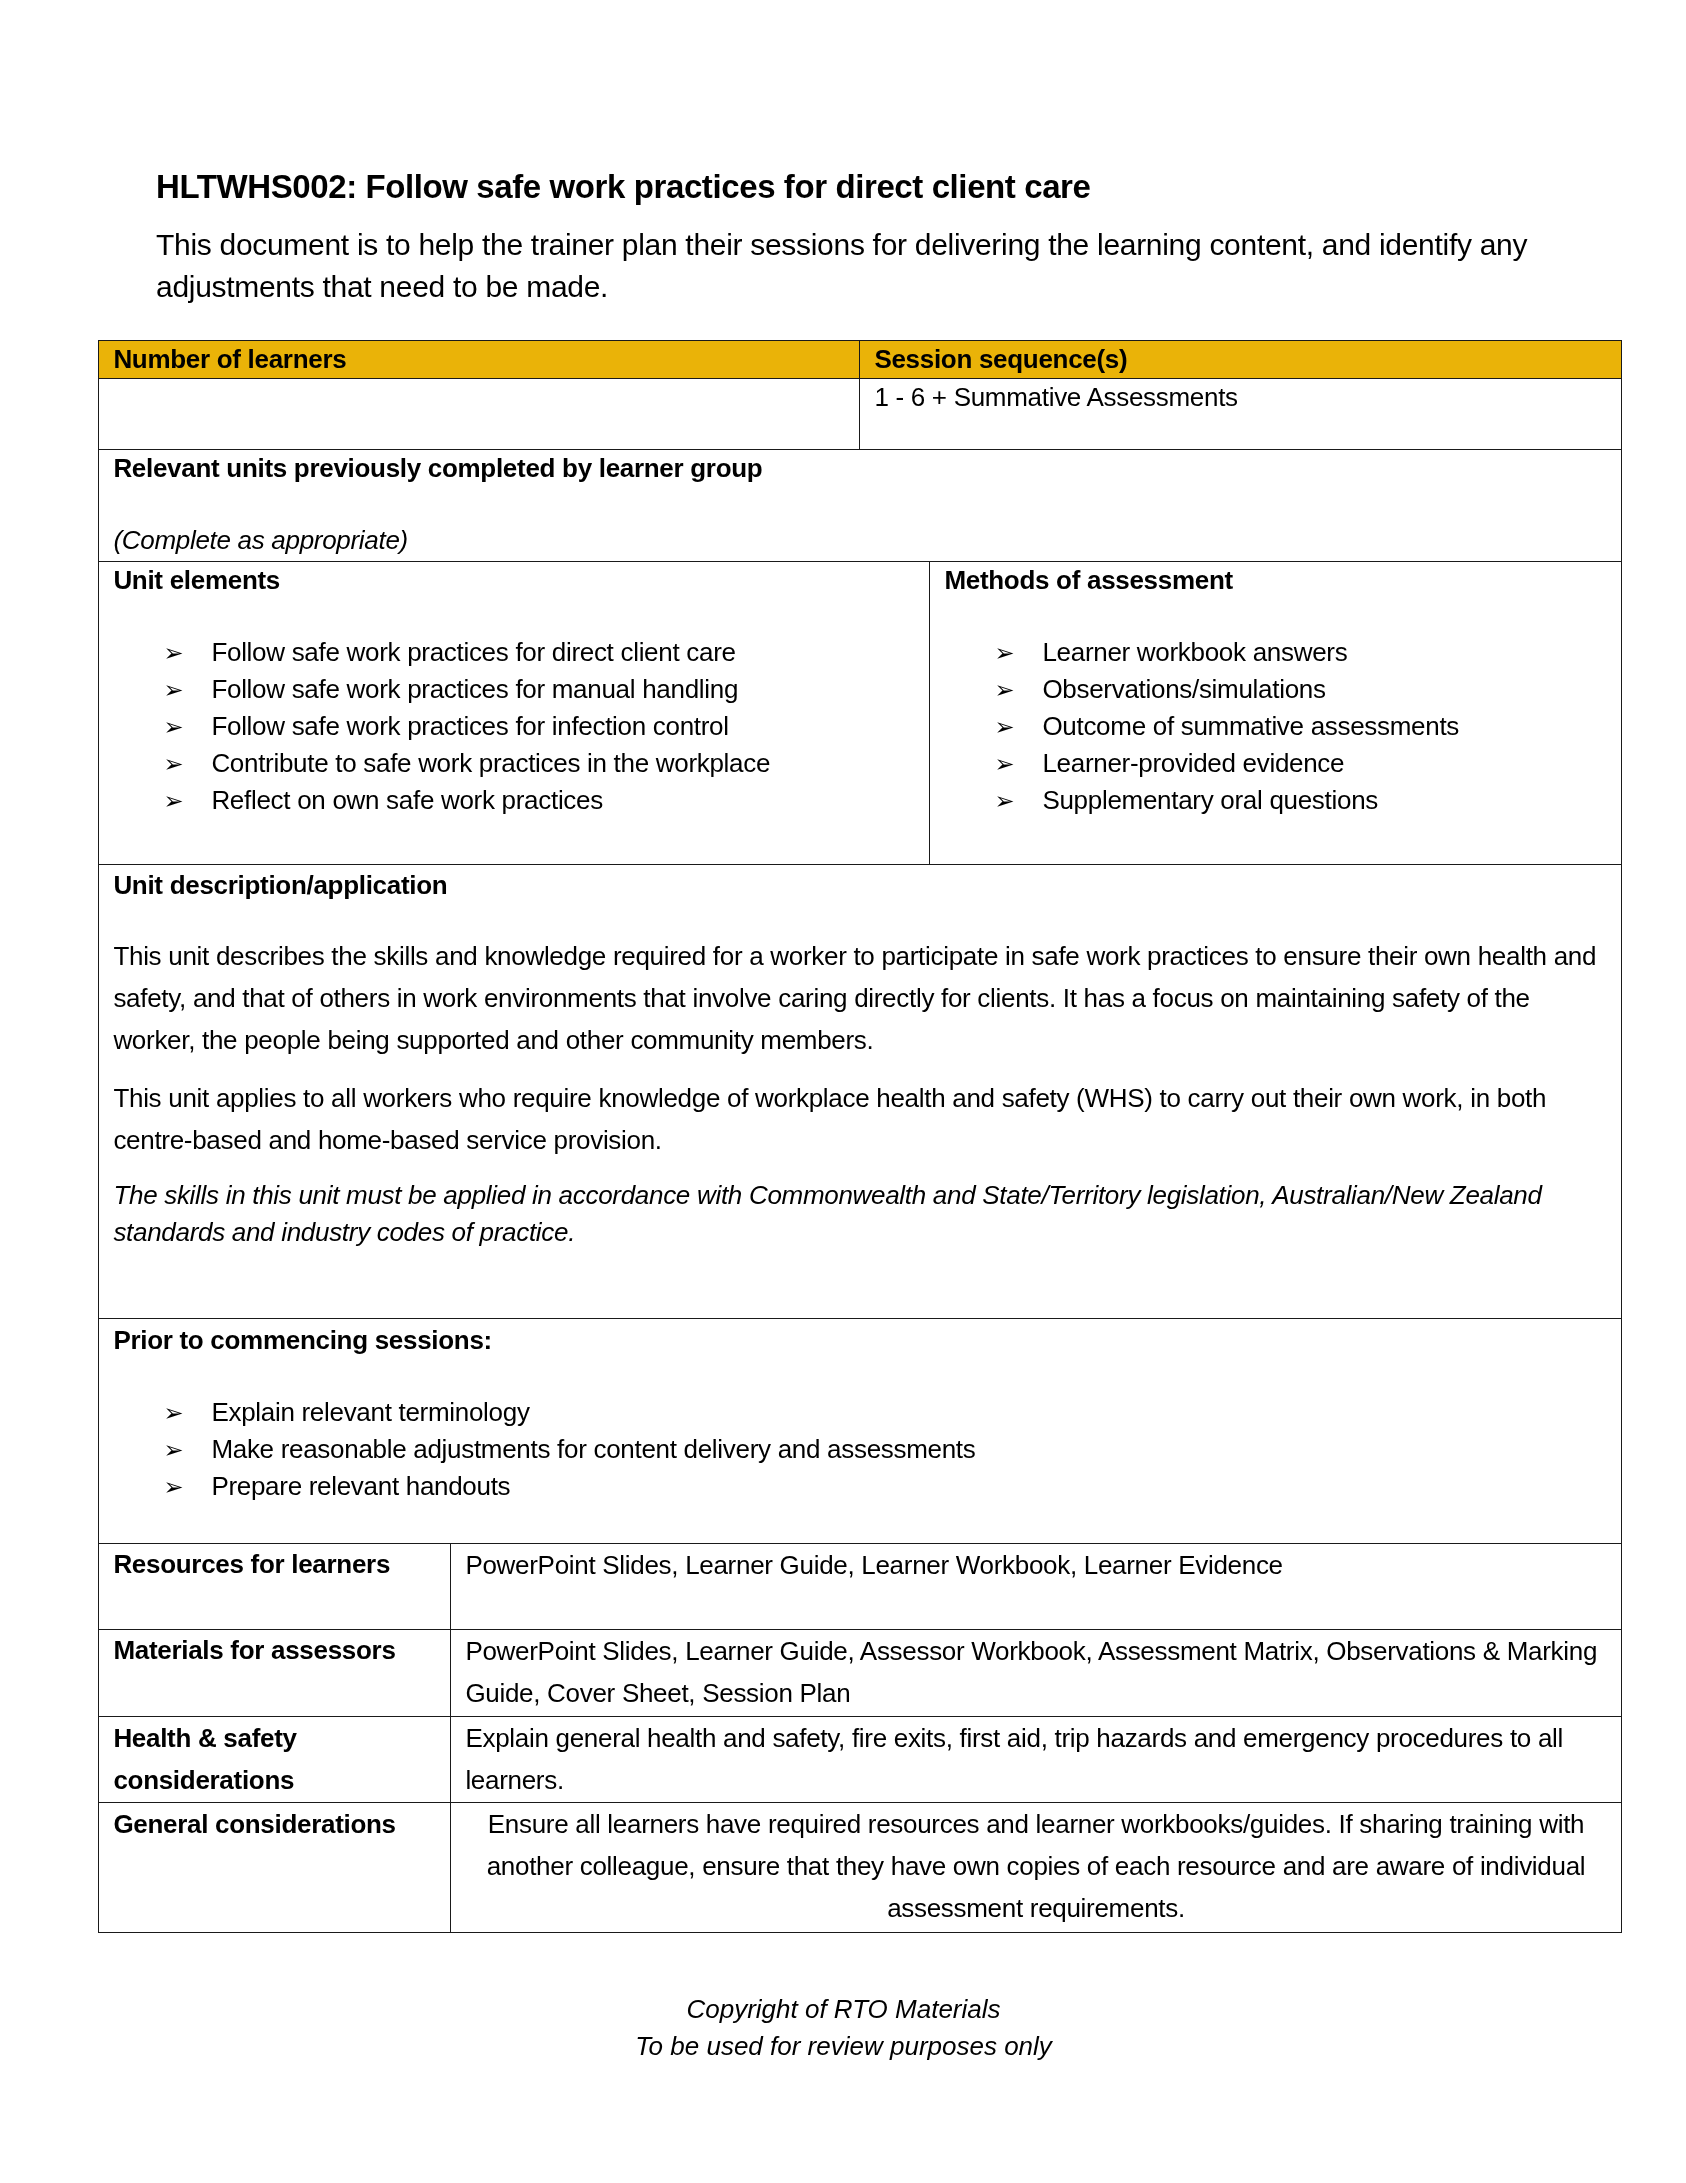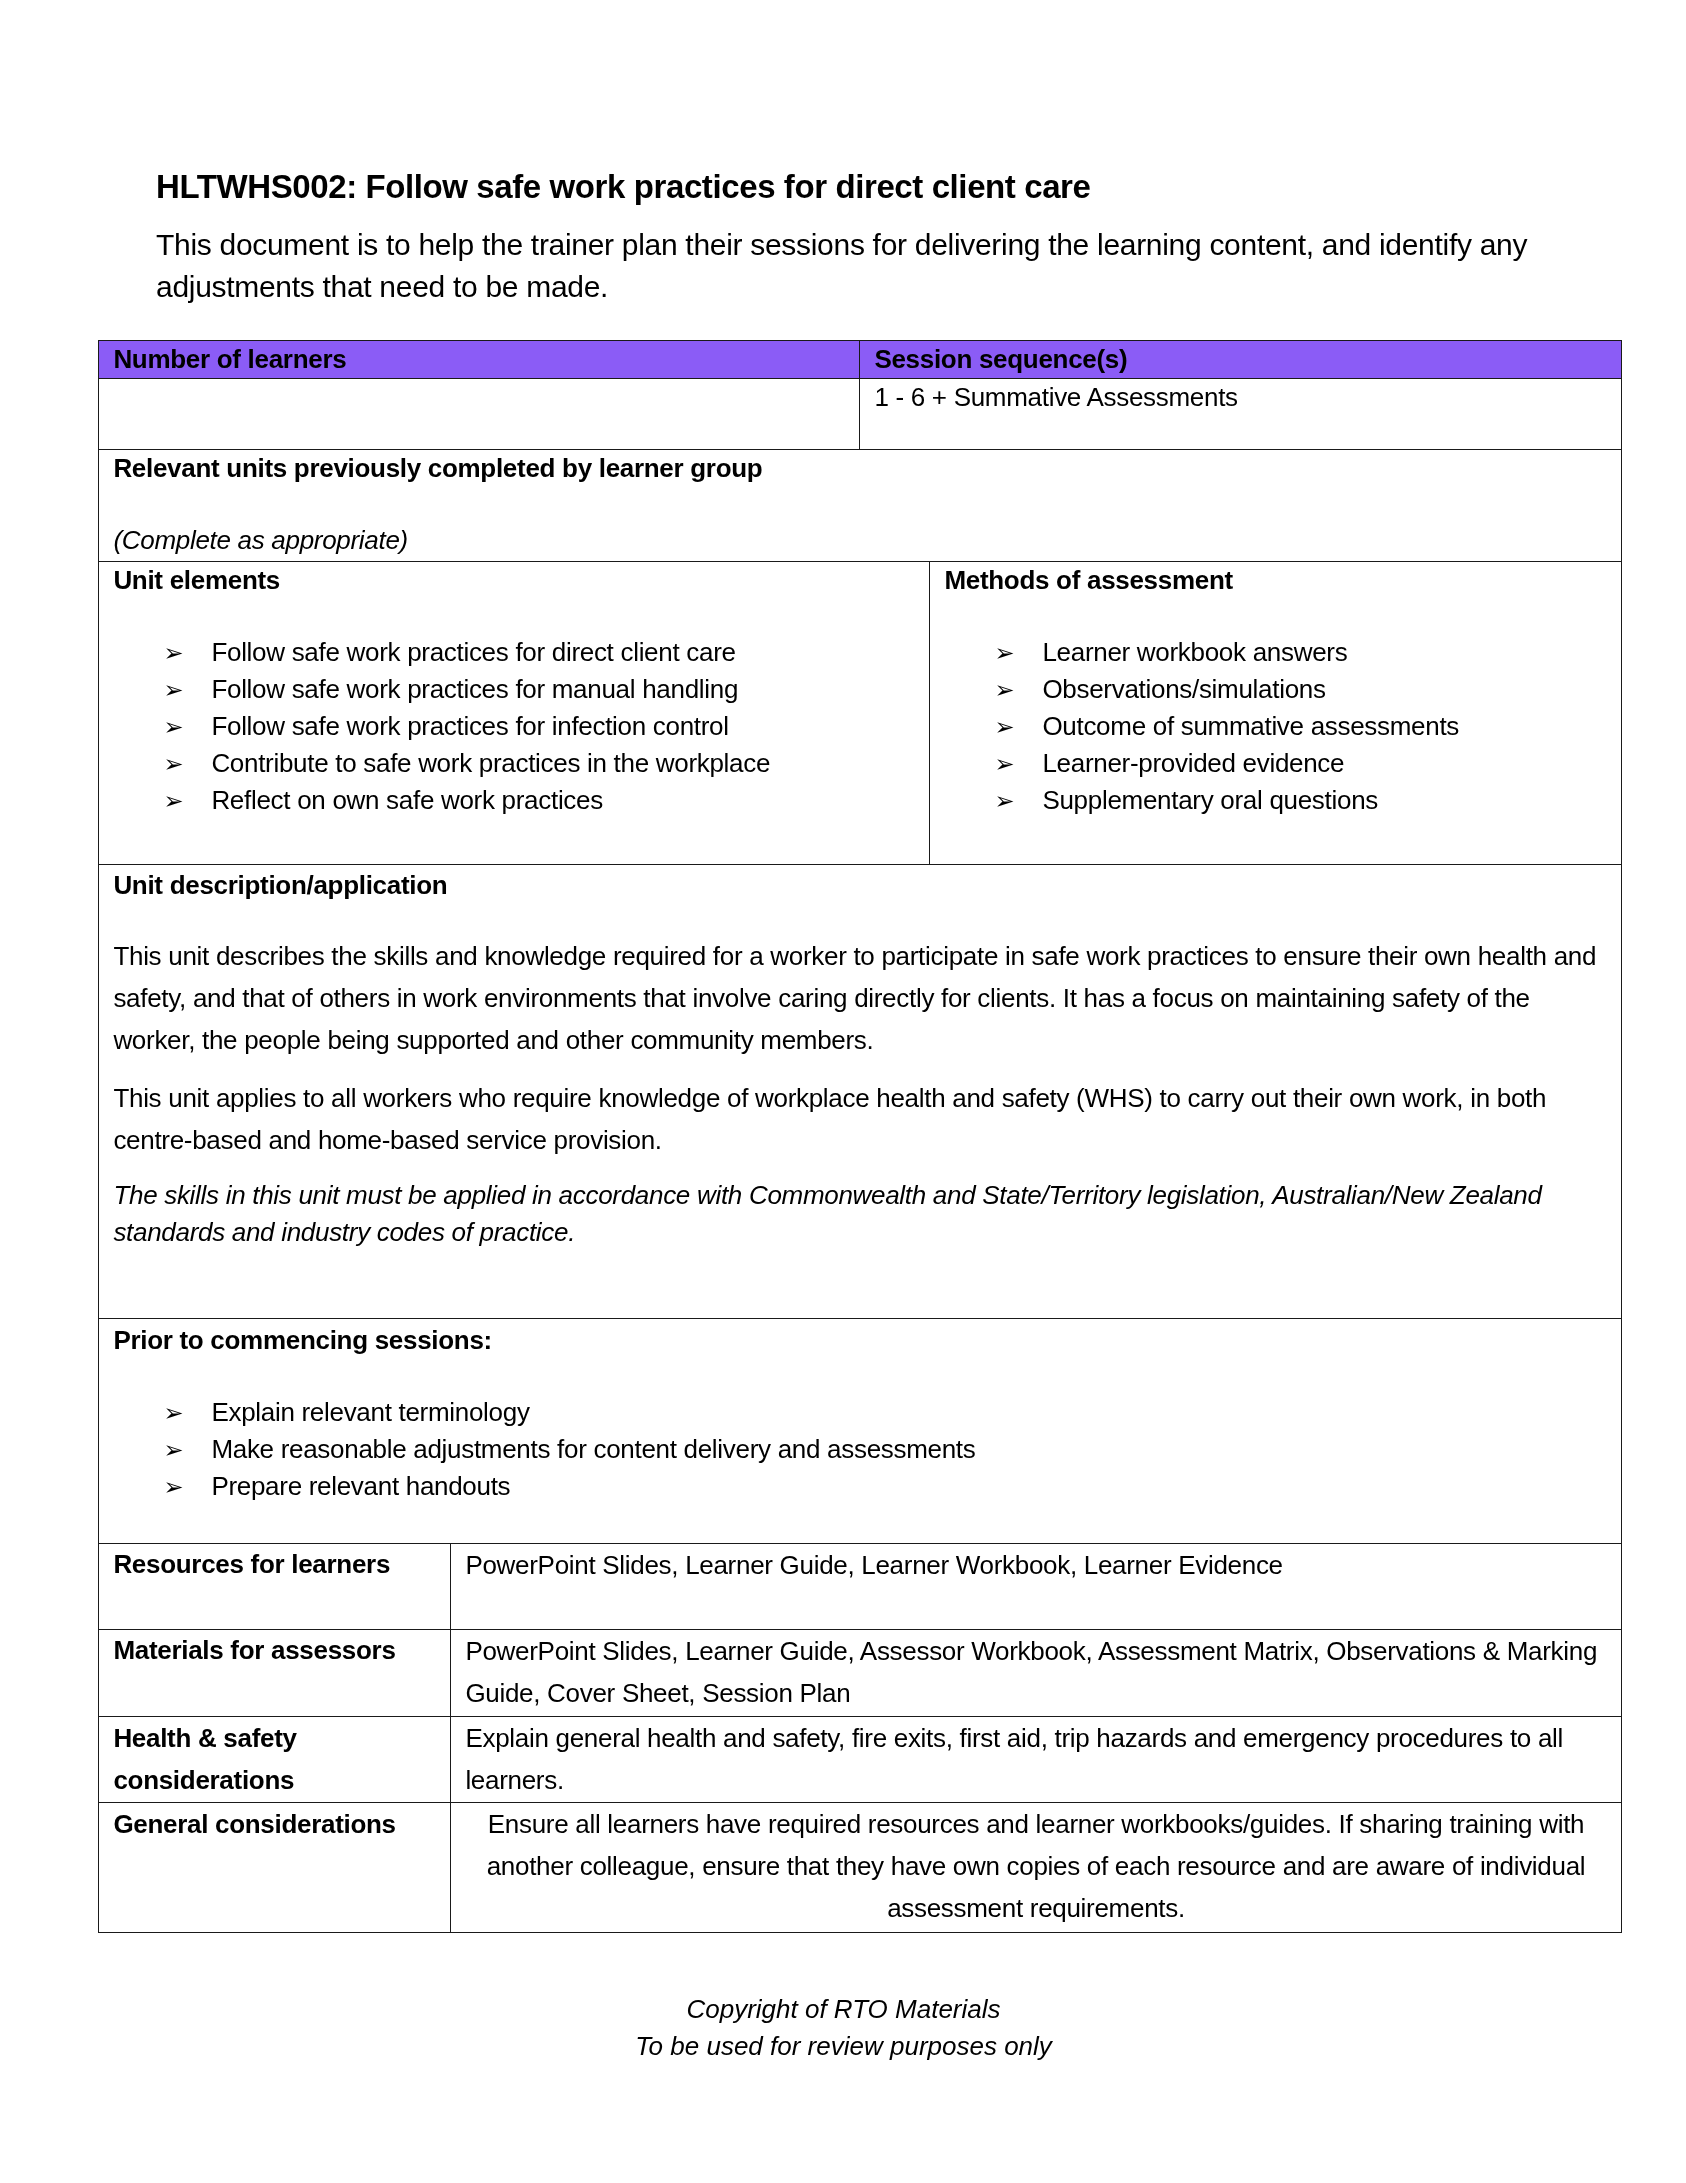--- a/index.html
+++ b/index.html
@@ -2,21 +2,21 @@
 <html style="font-size:12.8px"><head>
 <meta charset="utf-8">
 <style>
   html, body { margin: 0; padding: 0; background: #ffffff; }
   body { width: 1687px; height: 2183px; position: relative; overflow: hidden;
          font-family: "Liberation Sans", sans-serif; color: #000; }
   .title { position: absolute; left: 156px; top: 168px; font-size: 33px; font-weight: bold; letter-spacing: -0.4px; }
   .intro { position: absolute; left: 156px; top: 224px; width: 1375px; font-size: 30px; line-height: 42px; letter-spacing: -0.3px; }
   .tbl { position: absolute; left: 98px; top: 340px; width: 1521px; border-collapse: collapse; table-layout: fixed; }
   .tbl td { border: 1.6px solid #1a1a1a; vertical-align: top; padding: 0 14.4px; font-size: 26px; line-height: 42px; letter-spacing: -0.3px; }
-  .hdr td { background: #8b5cf6; font-weight: bold; height: 36px; line-height: 37px; }
+  .hdr td { background: #eab308; font-weight: bold; height: 36px; line-height: 37px; }
   .bold { font-weight: bold; }
   .ital { font-style: italic; }
   ul.arrow { list-style: none; margin: 0; padding: 0 0 0 50px; }
   ul.arrow li { position: relative; padding-left: 48px; line-height: 37px; }
   ul.arrow li .bul { position: absolute; left: 0; top: 0; font-size: 24px; }
   p.par { margin: 0; }
   .footer { position: absolute; left: 0; width: 1687px; top: 1991px; text-align: center; font-size: 26px; font-style: italic; line-height: 37px; }
 </style>
 </head>
 <body>

